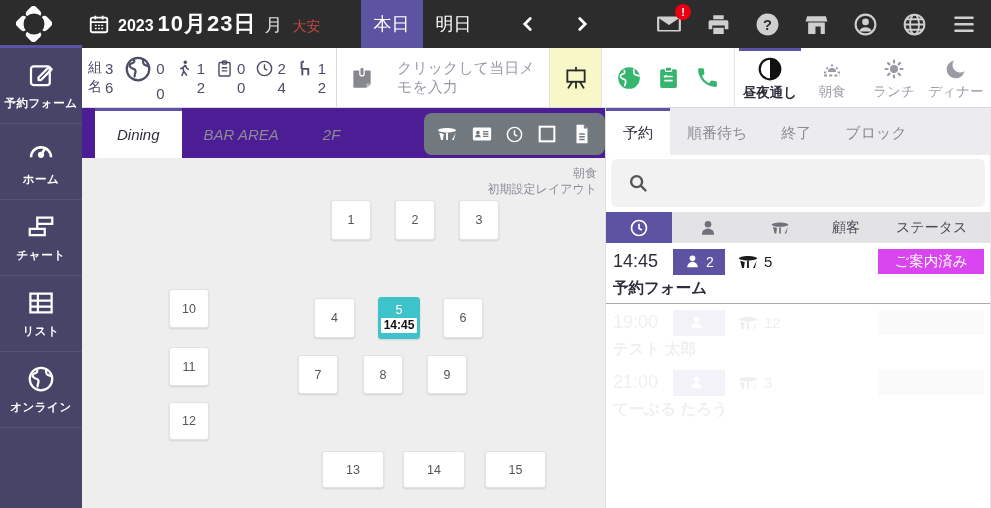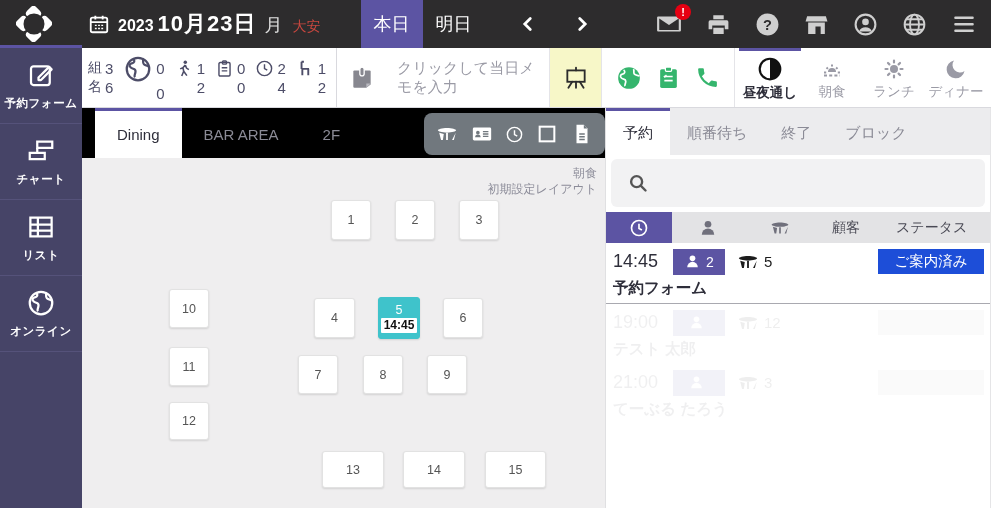--- a/index.html
+++ b/index.html
@@ -56,21 +56,21 @@
   .greens .tic { color:#35b56d; }
   .mealtabs { display:flex; align-items:stretch; padding:0 4px; }
   .mealtab { width:62px; display:flex; flex-direction:column; align-items:center;
     justify-content:center; gap:2px; font-size:13.5px; color:#9a9aa5; cursor:pointer;
     border-top:3px solid transparent; }
   .mealtab.active { color:#2e2e3a; border-top-color:#5c54a3; font-weight:bold; }
   .mealtab.active .ic { color:#111; }
 
   
   .floor-tabs { position:absolute; left:82px; top:108px; width:523px; height:50px;
-    background:#000000; display:flex; align-items:stretch; }
+    background:#4c1d95; display:flex; align-items:stretch;font-style:italic; }
   .ftab { padding:0 22px; display:flex; align-items:center; font-size:15px;
     color:#8b8b96; cursor:pointer; border-top:3px solid transparent; }
   .ftab.active { background:#fff; color:#2e2e3a; border-top-color:#5c54a3; margin-left:13px; }
   .floor-toolbar { position:absolute; right:0; top:5px; height:42px; width:181px;
     background:#71787e; border-radius:8px; display:flex; align-items:center;
     justify-content:space-evenly; color:#fff; }
   .floor-toolbar .tic { color:#fff; }
   .floor-canvas { position:absolute; left:82px; top:158px; width:523px; height:350px;
     background:#efeeef; }
   .layout-lbl { position:absolute; right:8px; top:7px; text-align:right;
@@ -102,21 +102,21 @@
   .res-row { padding:5px 6px 4px 7px; border-bottom:1px solid #a9a9b0; cursor:pointer; }
   .res-row.ghost { opacity:.07; border-bottom:none; }
   .rr-line1 { display:flex; align-items:center; height:27px; }
   .rr-time { font-size:18px; color:#2e2e3a; width:60px; }
   .rr-pbadge { background:#5c54a3; color:#fff; height:26px; min-width:52px; display:flex;
     align-items:center; justify-content:center; gap:5px; font-size:14px; padding:0 7px; }
   .rr-tbl { display:flex; align-items:center; gap:5px; margin-left:12px;
     color:#1c1c1c; font-size:15px; }
   .rr-status { margin-left:auto; height:25px; min-width:106px; padding:0 10px;
     display:flex; align-items:center; justify-content:center;
-    background:#1d4ed8; color:#fff; font-size:14.5px; }
+    background:#d946ef; color:#fff; font-size:14.5px; }
   .res-row.ghost .rr-status { background:#bdbdc2; }
   .rr-name { font-size:15.5px; font-weight:bold; color:#2e2e3a; margin-top:3px; }
   svg { display:block; }
 </style>
 </head>
 <body>
 
 <div class="app">
 
   <header class="topbar">
@@ -208,20 +208,33 @@
 
   <nav class="sidebar" id="sidebar">
       <div class="side-item">
         <span class="ic ">
           <svg viewBox="0 0 24 24" width="30" height="30" fill="none" stroke="currentColor" stroke-width="1.8">
             <rect x="4" y="5" width="15" height="15" rx="2"></rect>
             <path d="m10 14 8.5-8.5 2 2L12 16h-2z" stroke-linejoin="round"></path>
           </svg>
         </span>
         <span class="lbl">予約フォーム</span>
+      </div>
+      <div class="side-item">
+        <span class="ic ">
+          <svg viewBox="0 0 24 24" width="30" height="30" fill="none" stroke="currentColor" stroke-width="1.8">
+            <path d="M4 17a8 8 0 1 1 16 0" stroke-width="2"></path>
+            <circle cx="12" cy="15" r="1.6" fill="currentColor"></circle>
+            <path d="m12.8 14 2.7-4.5" stroke-width="2"></path>
+            <circle cx="7" cy="11" r=".9" fill="currentColor" stroke="none"></circle>
+            <circle cx="12" cy="9" r=".9" fill="currentColor" stroke="none"></circle>
+            <circle cx="17" cy="11" r=".9" fill="currentColor" stroke="none"></circle>
+          </svg>
+        </span>
+        <span class="lbl">ホーム</span>
       </div>
       <div class="side-item">
         <span class="ic ">
           <svg viewBox="0 0 24 24" width="30" height="30" fill="none" stroke="currentColor" stroke-width="1.8">
             <rect x="9" y="4.5" width="12" height="5"></rect>
             <rect x="3" y="13.5" width="12" height="5"></rect>
             <path d="M9 9.5v4"></path>
           </svg>
         </span>
         <span class="lbl">チャート</span>

